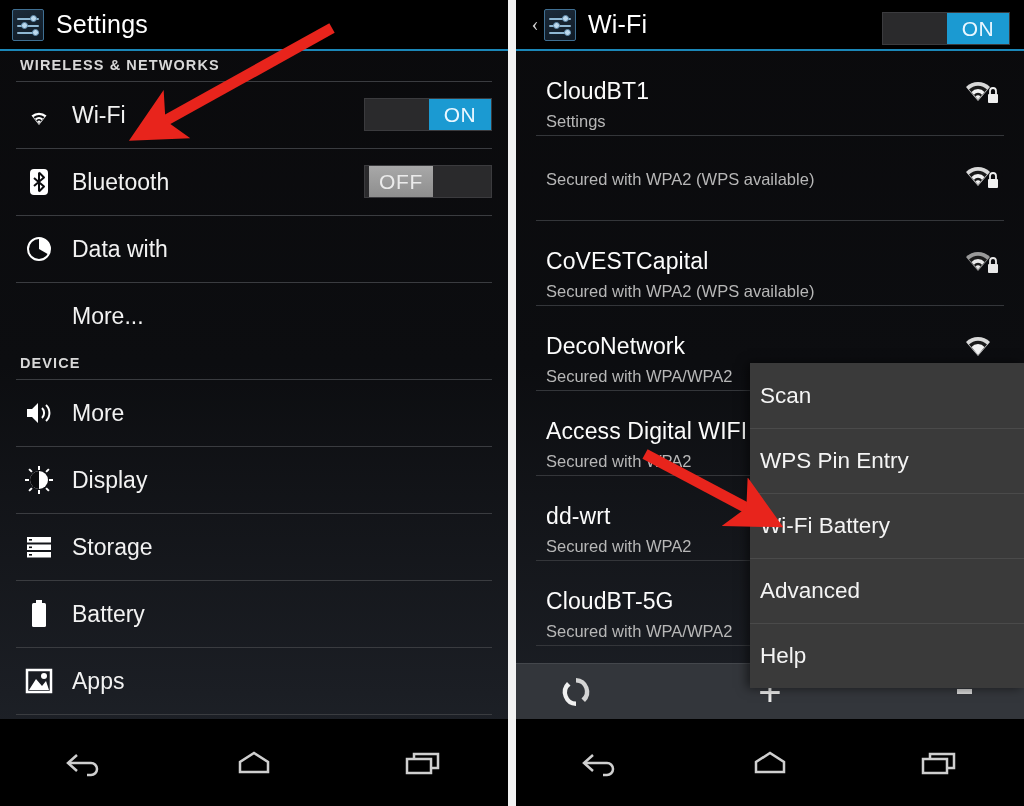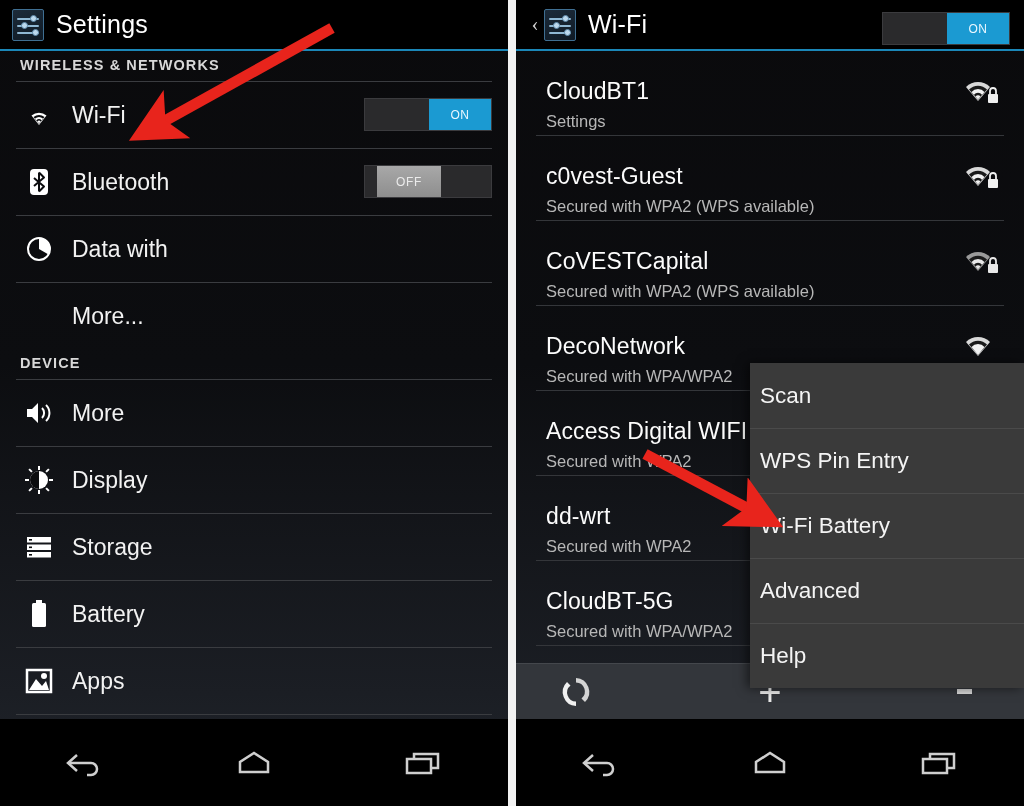--- a/index.html
+++ b/index.html
@@ -53,24 +53,24 @@
     font-weight:400; text-shadow:0 1px 1px #000;
   }
 
   
   .switch {
     position:absolute; width:128px; height:33px; display:flex;
     background:#2a2a2c; border:1px solid #3b3b3e;
   }
   .switch .knob {
     width:64px; height:100%; display:flex; align-items:center; justify-content:center;
-    font-size:12px; letter-spacing:.6px;
+    font-size:21px; letter-spacing:.6px;
   }
   .switch.on  .knob { margin-left:64px; background:#1b9ad2; color:#eaf7ff; }
-  .switch.off .knob { margin-left:12px;    background:#9a9a9a; color:#ebebeb;
+  .switch.off .knob { margin-left:4px;    background:#9a9a9a; color:#ebebeb;
                       background:linear-gradient(180deg,#a8a8a8,#8e8e8e); }
 
   .titlebar .switch { right:14px; top:12px; }
 
   
   .section-head {
     color:#d8d8d8; font-size:14.5px; font-weight:bold; letter-spacing:1.1px;
     padding:6px 0 8px 20px;
   }
   .rule { height:1px; background:#3a3c40; margin:0 16px; }
@@ -330,21 +330,20 @@
             <path d="M20 26.5 L16 21.8 A5 5 0 0 1 24 21.8 Z" fill="#1a1a1a"></path>
             <path d="M20 26.5 L17.6 23.5 A3 3 0 0 1 22.4 23.5 Z" fill="#f2f2f2"></path>
             <rect x="30" y="21" width="10" height="9" rx="1" fill="#f0f0f0"></rect>
             <path d="M32 21 v-3 a3 3 0 0 1 6 0 v3" stroke="#f0f0f0" stroke-width="1.8" fill="none"></path>
           </svg>
         </span>
       </div>
       <div class="wifi-rule"></div>
 
       <div class="wifi-item">
-        <div class="ssid">c0vest-Guest</div>
         <div class="sub">Secured with WPA2 (WPS available)</div>
         <span class="sig">
           <svg width="44" height="34" viewBox="0 0 44 34">
             <path d="M20 28 L8 14 A17 17 0 0 1 32 14 Z" fill="#d9d9d9"></path>
             <path d="M20 27 L11 16.5 A12.5 12.5 0 0 1 29 16.5 Z" fill="#1a1a1a"></path>
             <path d="M20 27 L13.5 19 A8.5 8.5 0 0 1 26.5 19 Z" fill="#f2f2f2"></path>
             <path d="M20 26.5 L16 21.8 A5 5 0 0 1 24 21.8 Z" fill="#1a1a1a"></path>
             <path d="M20 26.5 L17.6 23.5 A3 3 0 0 1 22.4 23.5 Z" fill="#f2f2f2"></path>
             <rect x="30" y="21" width="10" height="9" rx="1" fill="#f0f0f0"></rect>
             <path d="M32 21 v-3 a3 3 0 0 1 6 0 v3" stroke="#f0f0f0" stroke-width="1.8" fill="none"></path>

